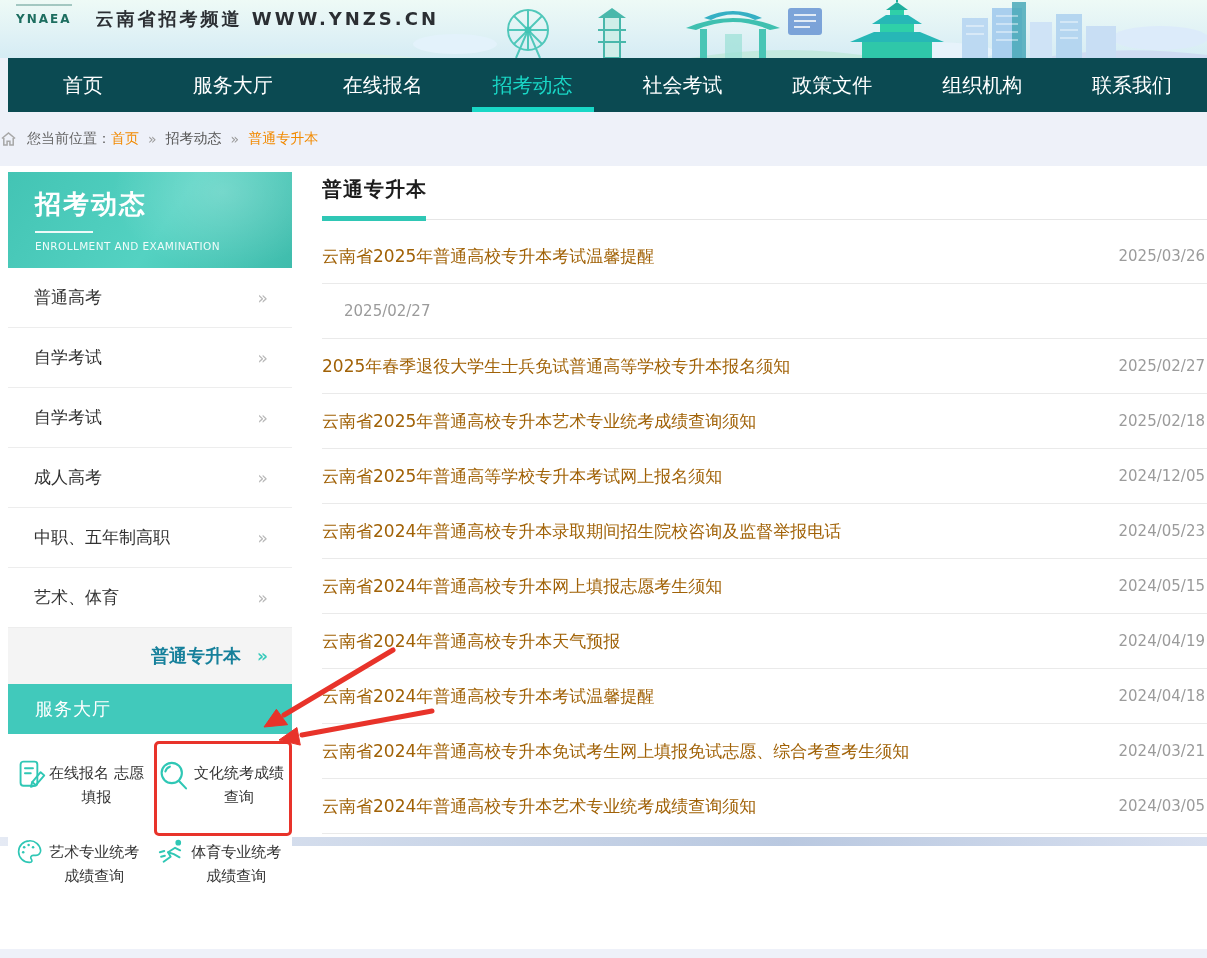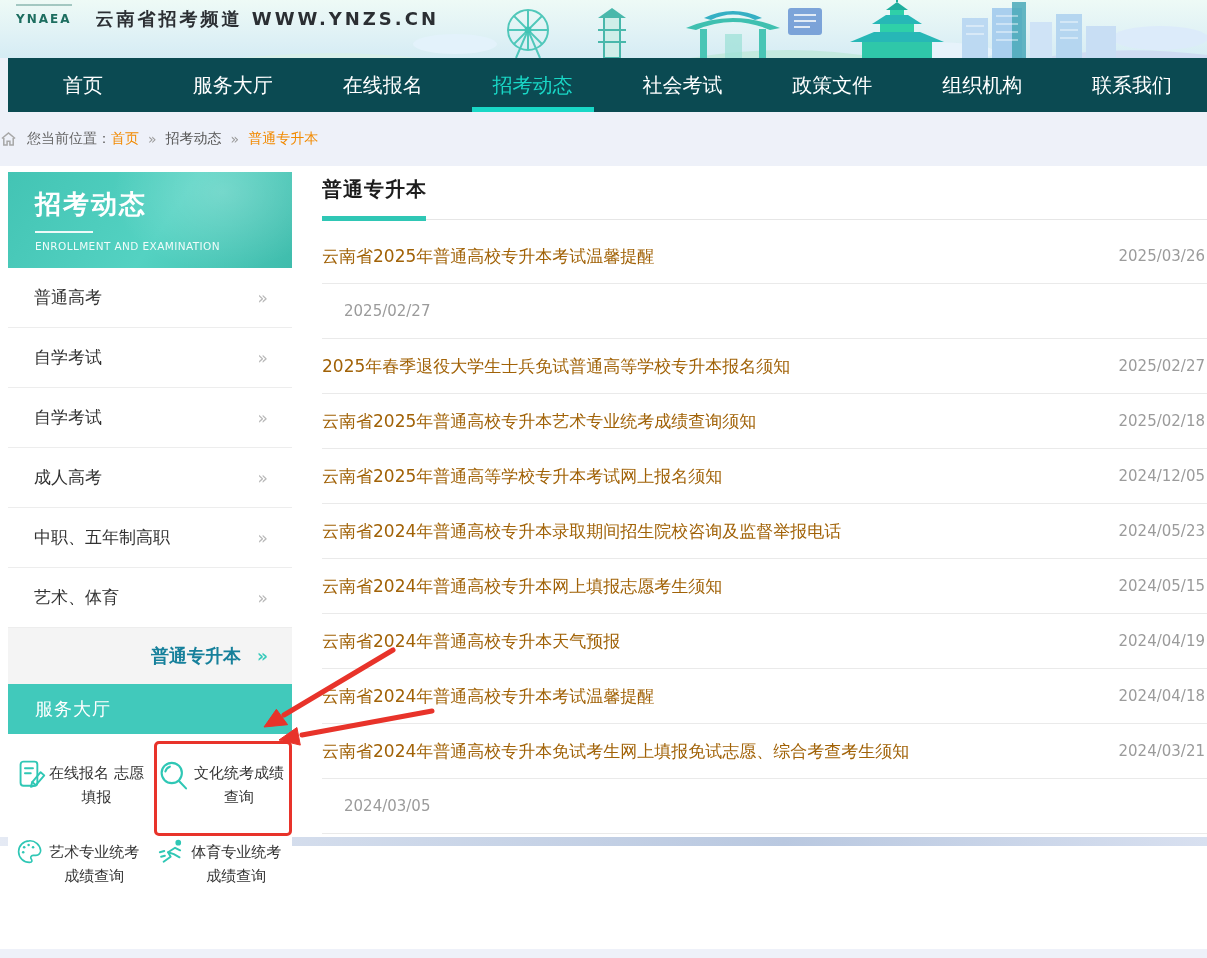--- a/index.html
+++ b/index.html
@@ -310,20 +310,21 @@
         </div>
         <div class="news-row">
           <span class="news-title">云南省2024年普通高校专升本考试温馨提醒</span>
           <span class="news-date">2024/04/18</span>
         </div>
         <div class="news-row">
           <span class="news-title">云南省2024年普通高校专升本免试考生网上填报免试志愿、综合考查考生须知</span>
           <span class="news-date">2024/03/21</span>
         </div>
         <div class="news-row">
+          <span class="news-title">云南省2024年普通高校专升本艺术专业统考成绩查询须知</span>
           <span class="news-date">2024/03/05</span>
         </div>
       </div>
   </main>
 
   <div class="bottom-strip"></div>
 
   <div class="annotation-box"></div>
   <svg class="annotation-arrows" width="1207" height="958" viewBox="0 0 1207 958">
     <g fill="#e8332a" stroke="#e8332a">

